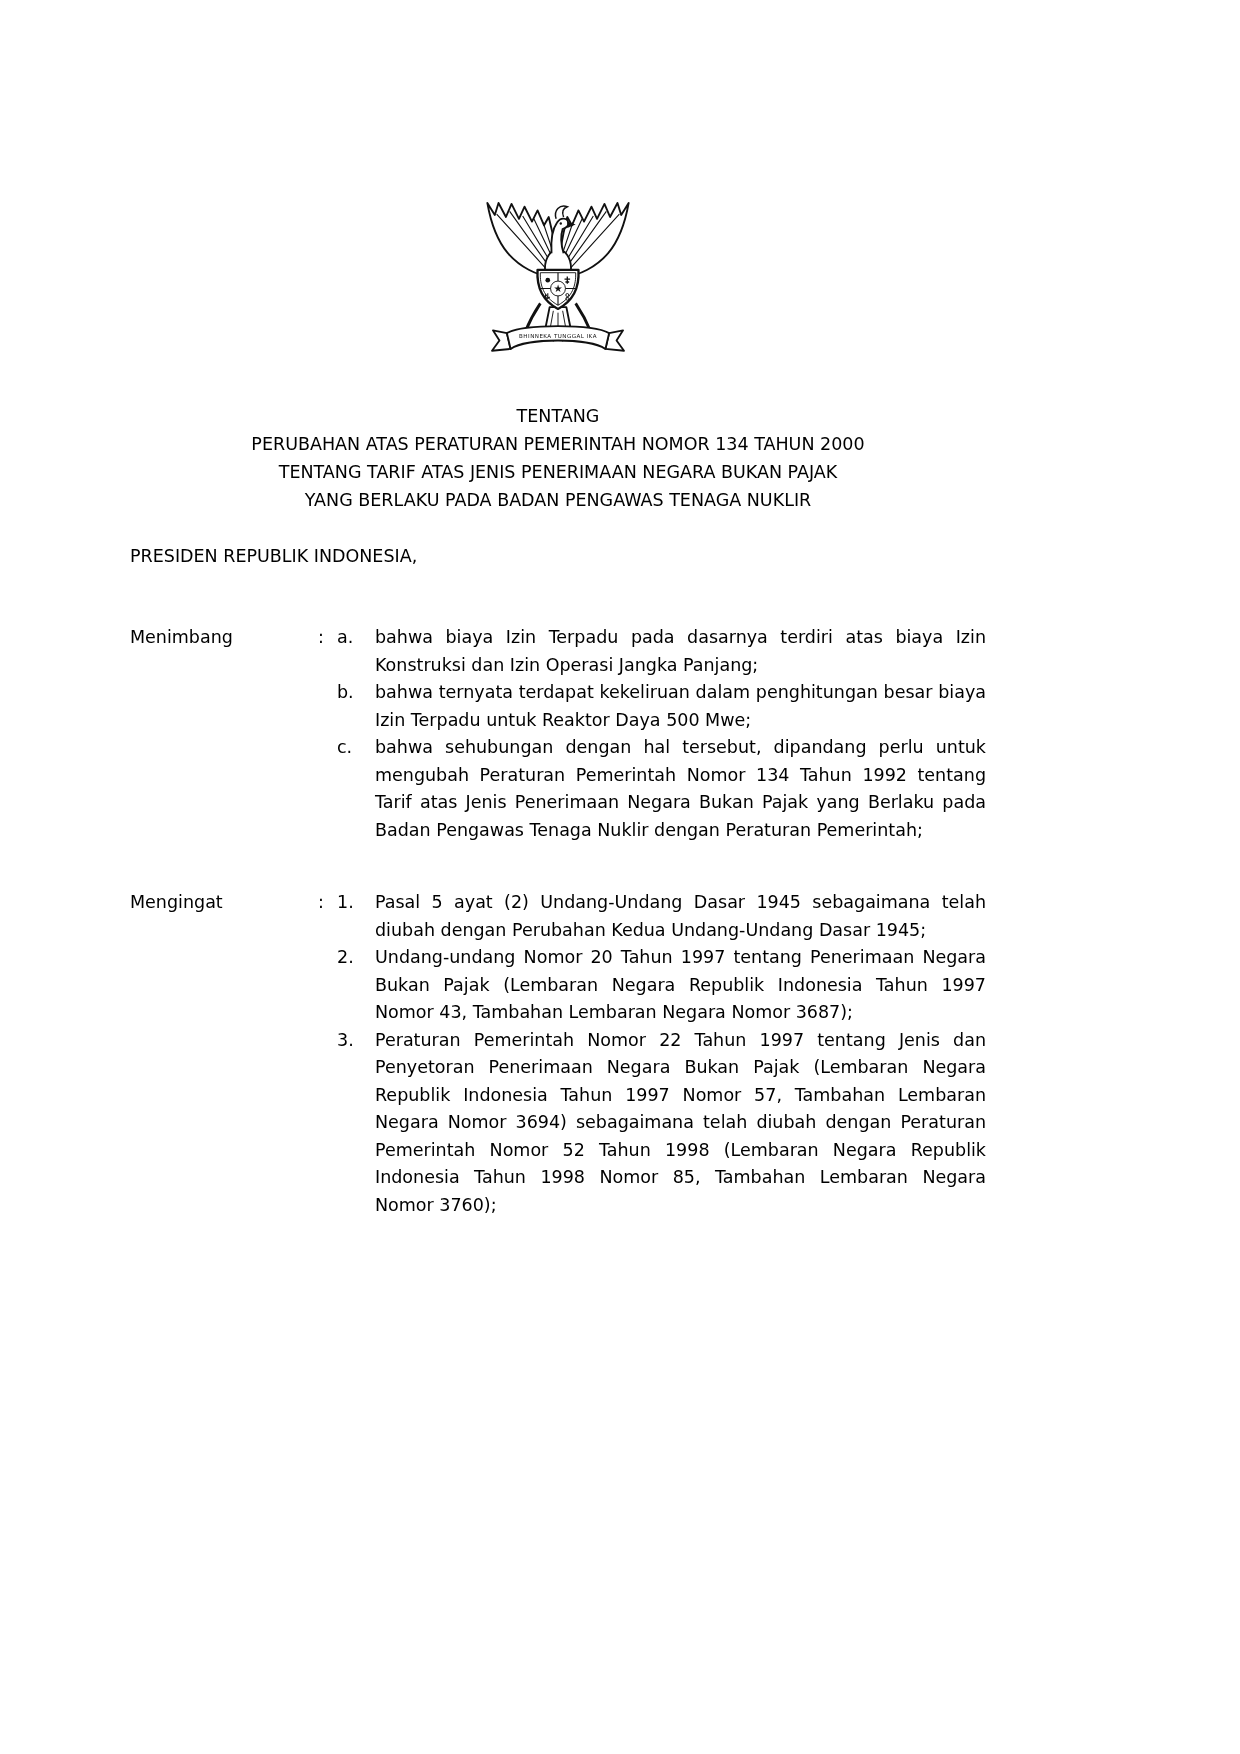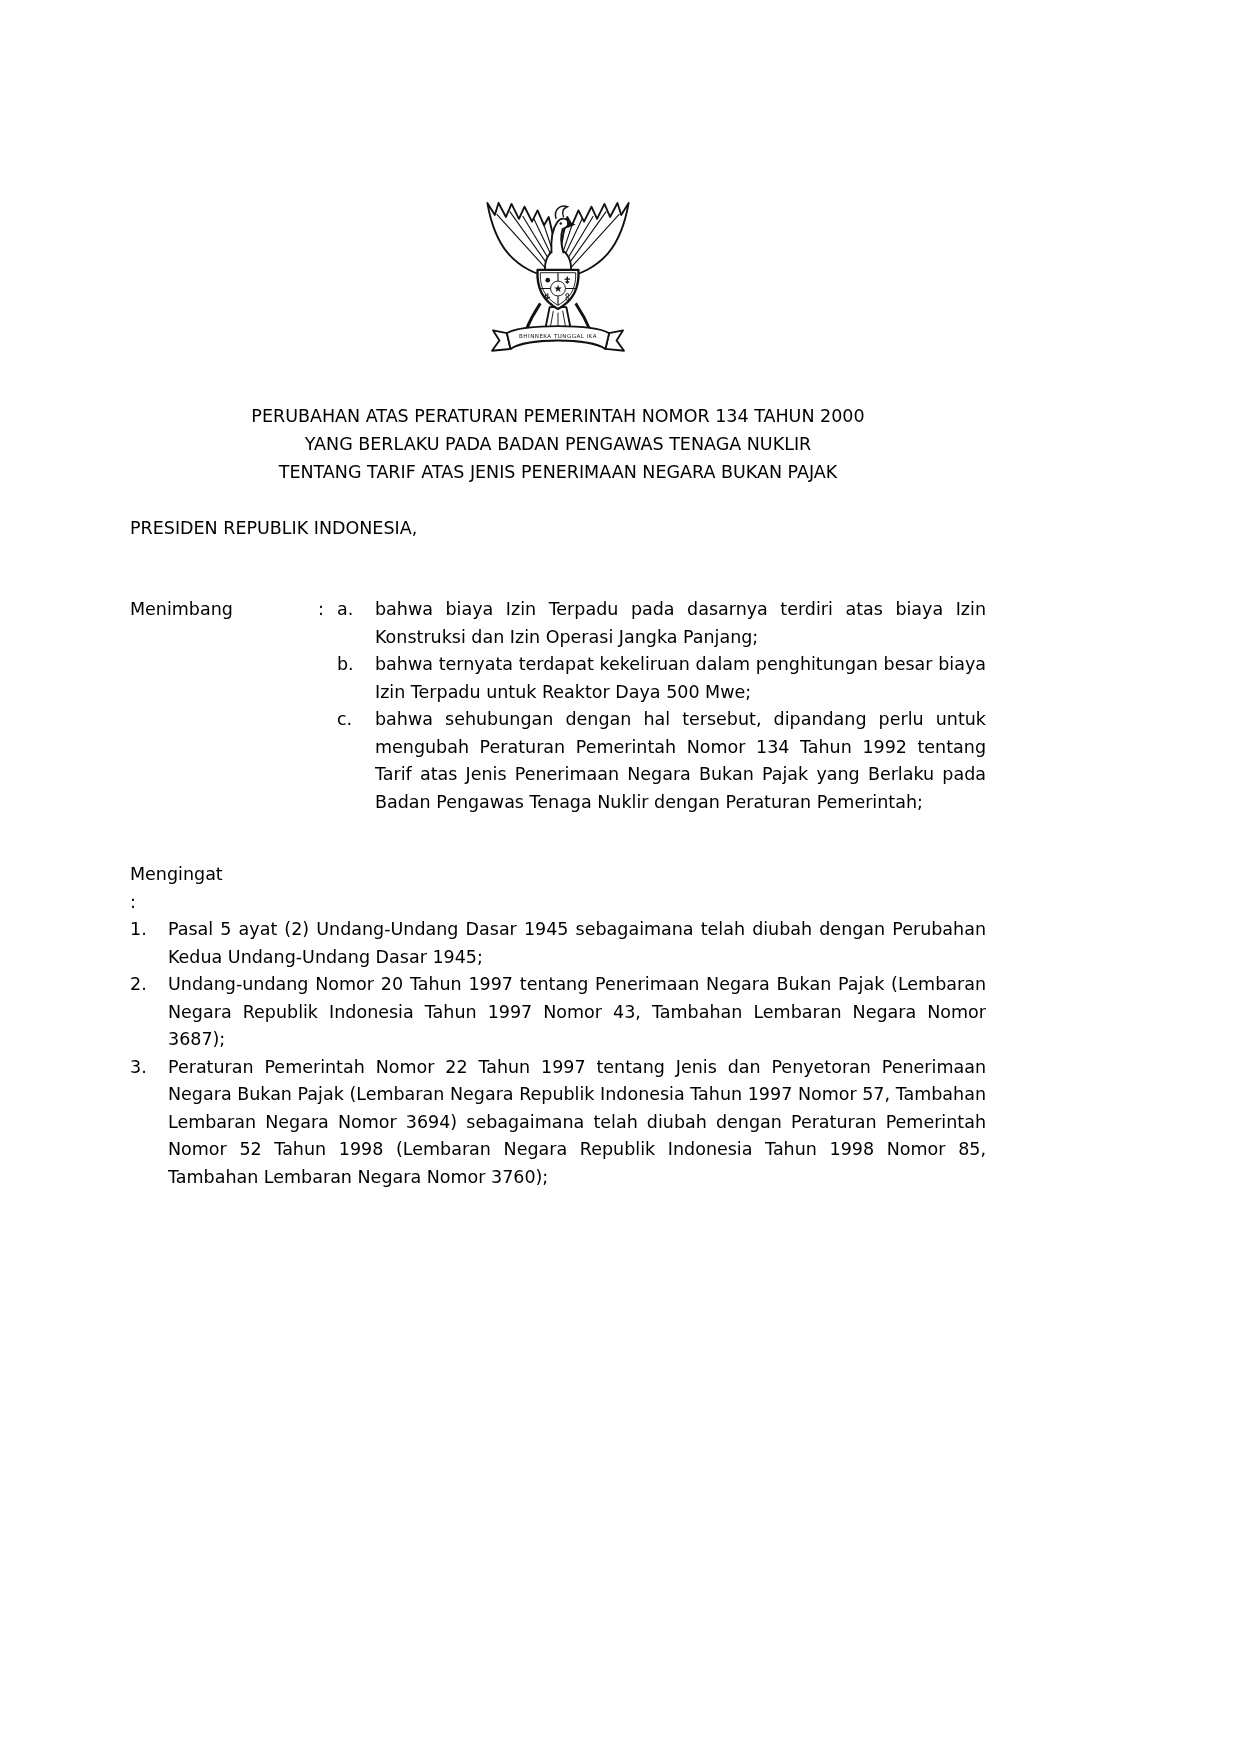--- a/index.html
+++ b/index.html
@@ -37,21 +37,21 @@
     font-size: 17.5px;
     line-height: 28px;
     margin-top: 28px;
   }
   .sections {
     margin-top: 54px;
     font-size: 17.5px;
     line-height: 27.5px;
   }
   .section { display: flex; }
-  .section + .section { margin-top: 45px; flex-direction: column; }
+  .section + .section { margin-top: 45px; }
   .section-label { width: 188px; flex: none; }
   .section-colon { width: 19px; flex: none; }
   .items { flex: 1; min-width: 0; }
   .item { display: flex; }
   .marker { width: 38px; flex: none; }
   .itext { flex: 1; min-width: 0; text-align: justify; }
 </style>
 </head>
 <body>
 
@@ -97,23 +97,24 @@
         <circle cx="95" cy="113" r="1.6" fill="none" stroke="#111111" stroke-width="1"></circle>
 
         <path d="M30,150 L15,147 L22,158 L14,169 L34,167 Z" fill="#ffffff" stroke="#111111" stroke-width="2" stroke-linejoin="round"></path>
         <path d="M140,150 L155,147 L148,158 L156,169 L136,167 Z" fill="#ffffff" stroke="#111111" stroke-width="2" stroke-linejoin="round"></path>
         <path d="M30,150 C48,140 122,140 140,150 L136,167 C118,155 52,155 34,167 Z" fill="#ffffff" stroke="#111111" stroke-width="2" stroke-linejoin="round"></path>
         <text x="85" y="155" font-size="6" letter-spacing="0.5" text-anchor="middle" fill="#111111" font-family="DejaVu Sans, sans-serif">BHINNEKA TUNGGAL IKA</text>
       </svg>
     </div>
 
     <div class="title-block">
+      <div>TENTANG</div>
       <div>PERUBAHAN ATAS PERATURAN PEMERINTAH NOMOR 134 TAHUN 2000</div>
+      <div>TENTANG TARIF ATAS JENIS PENERIMAAN NEGARA BUKAN PAJAK</div>
       <div>YANG BERLAKU PADA BADAN PENGAWAS TENAGA NUKLIR</div>
-      <div>TENTANG TARIF ATAS JENIS PENERIMAAN NEGARA BUKAN PAJAK</div>
     </div>
 
     <div class="preamble">PRESIDEN REPUBLIK INDONESIA,</div>
 
     <div class="sections">
 
       <div class="section">
         <div class="section-label">Menimbang</div>
         <div class="section-colon">:</div>
         <div class="items">

